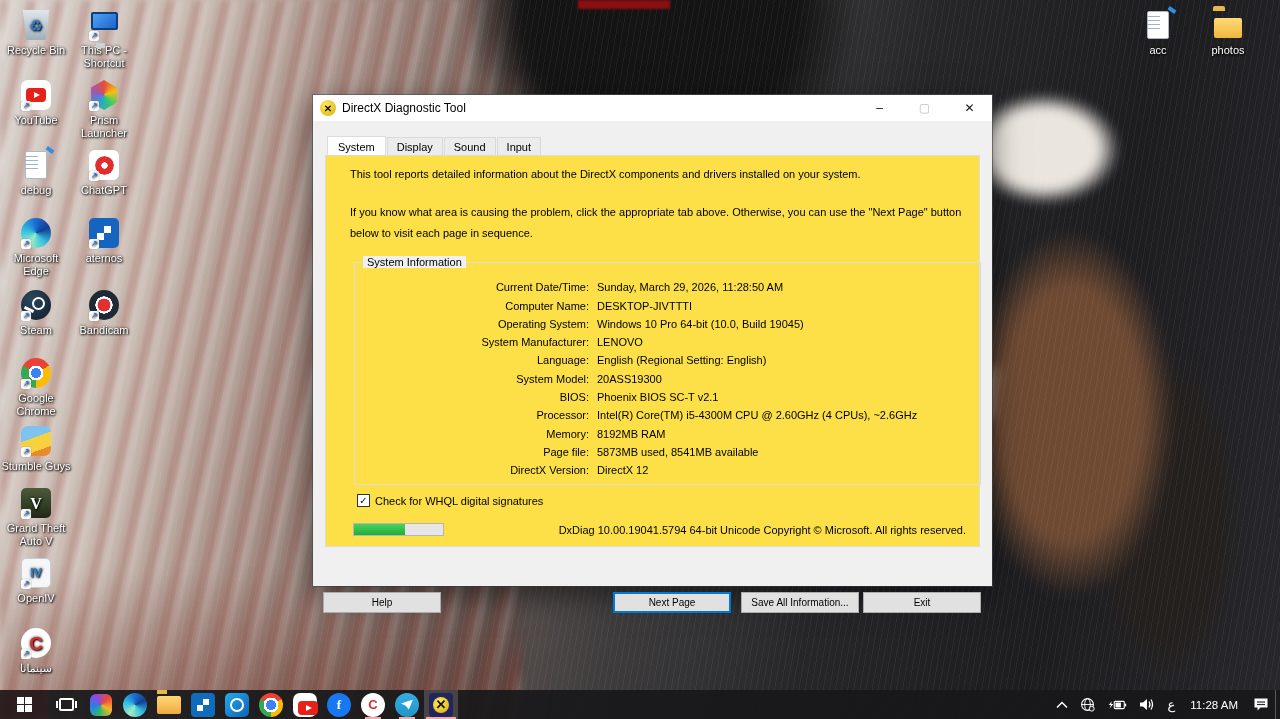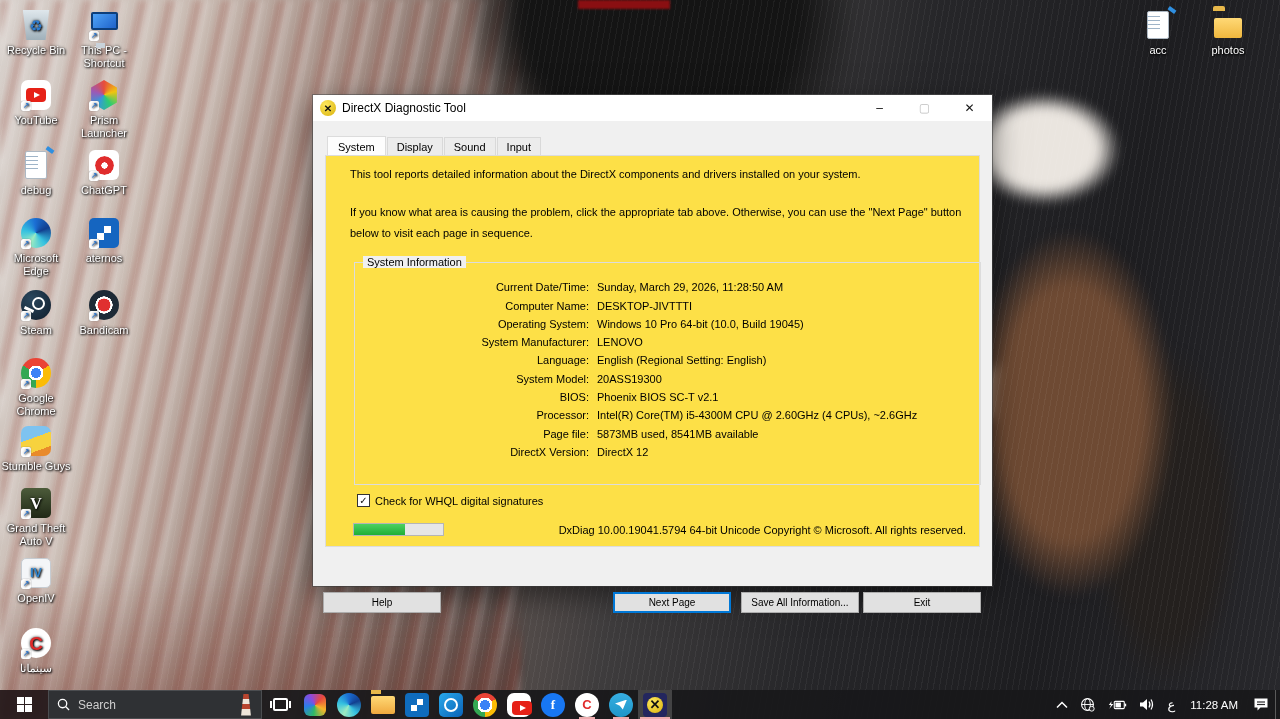--- a/index.html
+++ b/index.html
@@ -326,20 +326,24 @@
           </div>
         <div class="row">
             <div class="rl">BIOS:</div>
             <div class="rv">Phoenix BIOS SC-T v2.1</div>
           </div>
         <div class="row">
             <div class="rl">Processor:</div>
             <div class="rv">Intel(R) Core(TM) i5-4300M CPU @ 2.60GHz (4 CPUs), ~2.6GHz</div>
           </div>
         <div class="row">
+            <div class="rl">Memory:</div>
+            <div class="rv">8192MB RAM</div>
+          </div>
+        <div class="row">
             <div class="rl">Page file:</div>
             <div class="rv">5873MB used, 8541MB available</div>
           </div>
         <div class="row">
             <div class="rl">DirectX Version:</div>
             <div class="rv">DirectX 12</div>
           </div>
       </div>
     </div>
 
@@ -359,28 +363,20 @@
     <button class="btn def b-next">Next Page</button>
     <button class="btn b-save">Save All Information...</button>
     <button class="btn b-exit">Exit</button>
   </div>
 </div>
 
 <div class="taskbar">
   <div class="tb-start">
       <div class="winlogo"></div>
     </div>
-  <div class="tb-search">
-    <svg width="13" height="13" viewBox="0 0 14 14">
-        <circle cx="6" cy="6" r="4.5" fill="none" stroke="#fff" stroke-width="1.4"></circle>
-        <line x1="9.5" y1="9.5" x2="13" y2="13" stroke="#fff" stroke-width="1.4"></line>
-      </svg>
-    <span>Search</span>
-    <div class="lighthouse"></div>
-  </div>
   <div class="tb-btn">
       <div class="tvico"></div>
     </div>
   <div class="tb-btn app">
       <div class="ic ic-widgets"></div>
     </div>
   <div class="tb-btn app">
       <div class="ic ic-edgeb"></div>
     </div>
   <div class="tb-btn app">

